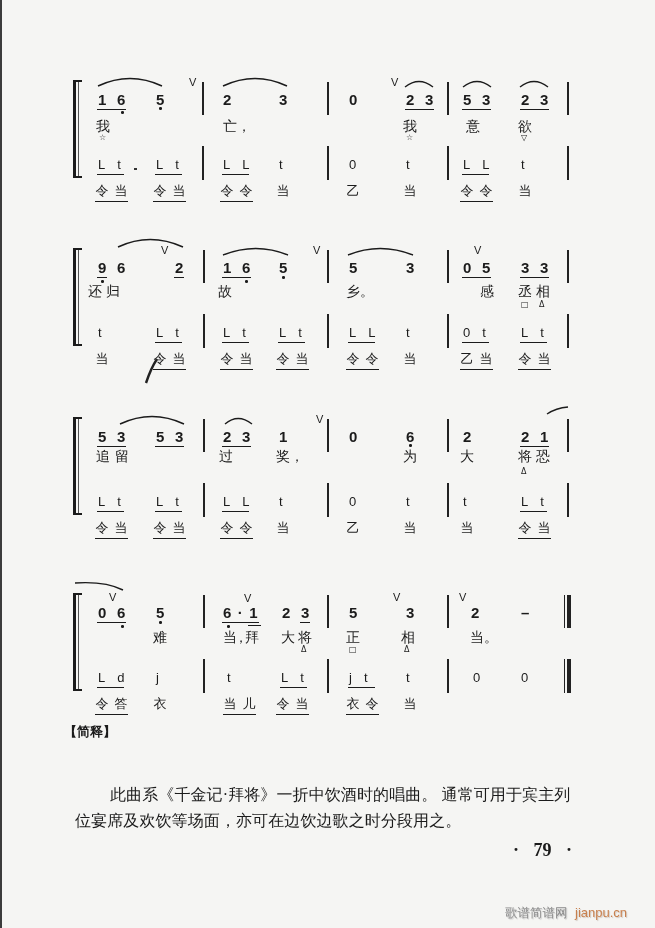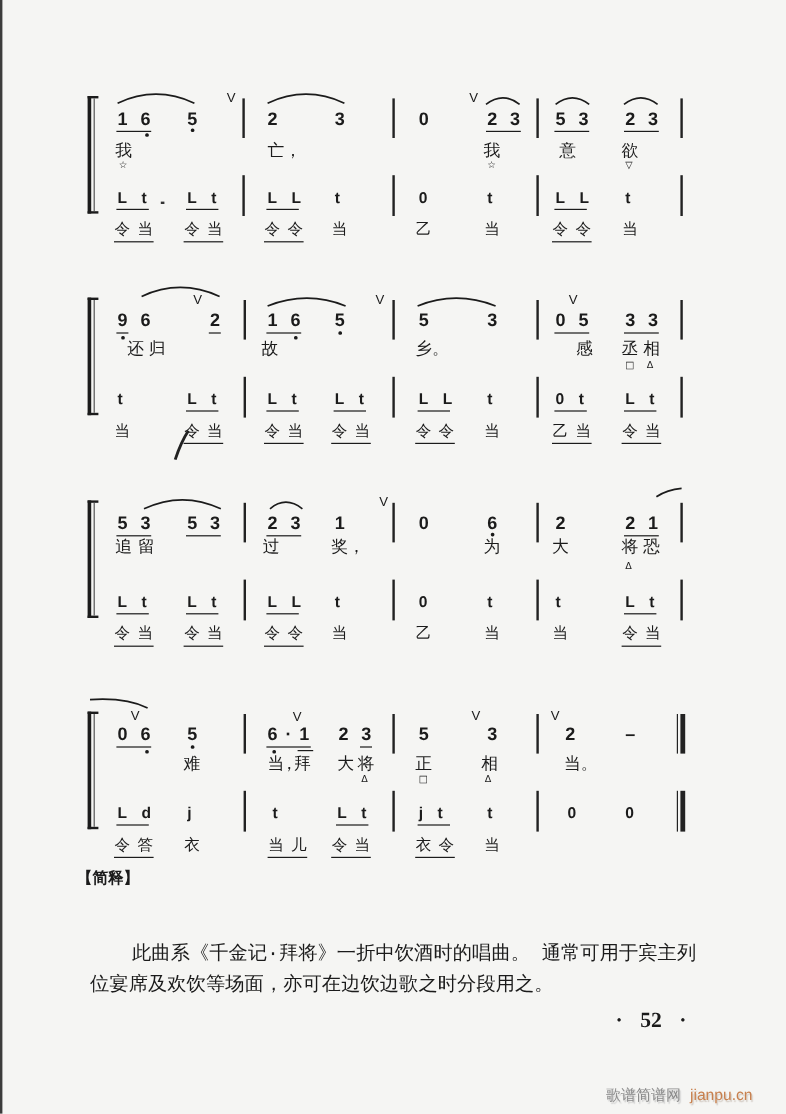--- a/index.html
+++ b/index.html
@@ -9,41 +9,41 @@
     .bracket{position:absolute;left:73px;top:0;width:9px;height:98px;box-sizing:border-box;border-left:3px solid #1b1b1b;border-top:2px solid #1b1b1b;border-bottom:2px solid #1b1b1b}
     .bracket::after{content:"";position:absolute;left:2px;top:0;bottom:0;width:1px;background:#555}
     .bar{position:absolute;width:2px;background:#222}
     .bar.m{top:2px;height:33px}
     .bar.p{top:66px;height:34px}
     .bar.thick{width:3.5px}
     .bar.thin{width:1.3px}
     .cell{position:absolute;display:block;white-space:nowrap;height:18px;line-height:18px}
     .mel{top:11px;font-weight:bold;font-size:15px;font-family:"Liberation Sans",sans-serif;letter-spacing:10.66px}
     .mel.trip{letter-spacing:6.5px}
-    .perc{top:76px;font-weight:bold;font-size:13px;font-family:"Liberation Sans",sans-serif;letter-spacing:12px}
+    .perc{top:76px;font-weight:normal;font-size:13px;font-family:"Liberation Sans",sans-serif;letter-spacing:12px}
     .syl{top:102px;font-size:13px;font-family:Liberation Sans, sans-serif;letter-spacing:6px;margin-left:-2.5px}
     .b0{left:98px}.b1{left:156px}.b2{left:223px}.b3{left:279px}.b4{left:349px}.b5{left:406px}.b6{left:463px}.b7{left:521px}
     .shift{margin-left:19px}
     .cell[data-u]::after{content:"";position:absolute;left:-1px;height:1.3px;background:#1b1b1b}
     .mel[data-u]::after{top:18px}
     .mel[data-u="1"]::after{width:29px}
     .mel[data-u="l"]::after,.mel[data-u="s"]::after{width:10px}
     .mel[data-u="r"]::after{left:18px;width:10px}
     .mel.trip[data-u="1"]::after{width:37px}
     .perc[data-u="1"]::after{top:18px;width:27px}
     .syl[data-u="1"]::after{top:19px;width:33px}
     .ul2{position:absolute;height:1.3px;background:#1b1b1b}
     .lyr{position:absolute;font-size:14px;line-height:16px;white-space:nowrap;font-family:"Liberation Serif",serif}
     .lmk{position:absolute;font-size:8px;line-height:10px;top:52px;font-family:"DejaVu Sans",sans-serif}
     .brk{position:absolute;font-size:11px;line-height:11px;top:-3px;font-family:"Liberation Sans",sans-serif}
     .dot{position:absolute;width:2.6px;height:2.6px;border-radius:50%;background:#1b1b1b;display:block}
     .tick{position:absolute;width:3px;height:1.5px;background:#333}
     svg.overlay{position:absolute;left:0;top:0;width:655px;height:928px;pointer-events:none}
     .heading{position:absolute;left:64px;top:724px;font-size:13px;font-weight:bold;line-height:16px;font-family:"Liberation Serif",serif}
-    .para{position:absolute;font-size:16px;line-height:18px;white-space:nowrap;letter-spacing:0.1px;font-family:Liberation Mono, monospace}
+    .para{position:absolute;font-size:16px;line-height:18px;white-space:nowrap;letter-spacing:0.1px;font-family:Liberation Serif, serif}
     .pagenum{position:absolute;left:513px;top:840px;font-size:18px;font-weight:bold;line-height:20px;word-spacing:10px;font-family:"Liberation Serif",serif}
     .wm-site{position:absolute;left:505px;top:905px;font-size:12.5px;line-height:16px;color:#8b8b8b;text-shadow:1px 1px 1px #c8c8c8;font-family:"Liberation Sans",sans-serif}
     .wm-domain{position:absolute;left:575px;top:905px;font-size:13px;line-height:16px;text-shadow:1px 1px 1px #d0c8c0;font-family:Liberation Sans, sans-serif}
   </style>
 </head>
 <body>
 
 <div class="edge"></div>
 
 <div class="sys" style="top:80px">
@@ -122,21 +122,21 @@
   <span class="cell mel b7" data-u="1">33</span>
 
   <i class="dot" style="left:101px;top:32px"></i>
   <i class="dot" style="left:245px;top:32px"></i>
   <i class="dot" style="left:282px;top:28px"></i>
 
   <span class="brk" style="left:161px">V</span>
   <span class="brk" style="left:313px">V</span>
   <span class="brk" style="left:474px">V</span>
 
-  <span class="lyr" style="left:106px;top:36px;letter-spacing:4px">还归</span>
+  <span class="lyr" style="left:88px;top:36px;letter-spacing:4px">还归</span>
   <span class="lyr" style="left:218px;top:36px">故</span>
   <span class="lyr" style="left:346px;top:36px">乡。</span>
   <span class="lyr" style="left:480px;top:36px">感</span>
   <span class="lyr" style="left:518px;top:36px;letter-spacing:4px">丞相</span>
   <span class="lmk" style="left:521px">□</span>
   <span class="lmk" style="left:539px">Δ</span>
 
   <span class="cell perc b0">t</span>
   <span class="cell perc b1" data-u="1">Lt</span>
   <span class="cell perc b2" data-u="1">Lt</span>
@@ -281,16 +281,16 @@
     <path d="M547,414 Q556,408 568,407"></path>
     <path d="M75,583 Q105,581 123,590"></path>
   </g>
   <path d="M157,359 Q151,368 146,383" fill="none" stroke="#222" stroke-width="2.4"></path>
 </svg>
 
 <div class="heading">【简释】</div>
 <div class="para" style="left:110px;top:786px">此曲系《千金记·拜将》一折中饮酒时的唱曲。 通常可用于宾主列</div>
 <div class="para" style="left:75px;top:812px">位宴席及欢饮等场面，亦可在边饮边歌之时分段用之。</div>
 
-<div class="pagenum">· 52 ·</div>
+<div class="pagenum">· 79 ·</div>
 
 <span class="wm-site">歌谱简谱网</span>
 <span class="wm-domain" style="color:#c8804e">jianpu.cn</span>
 
 </body></html>

